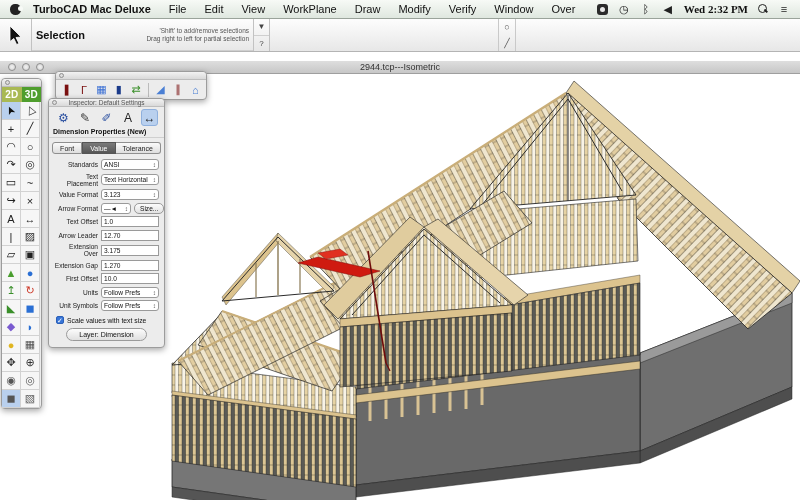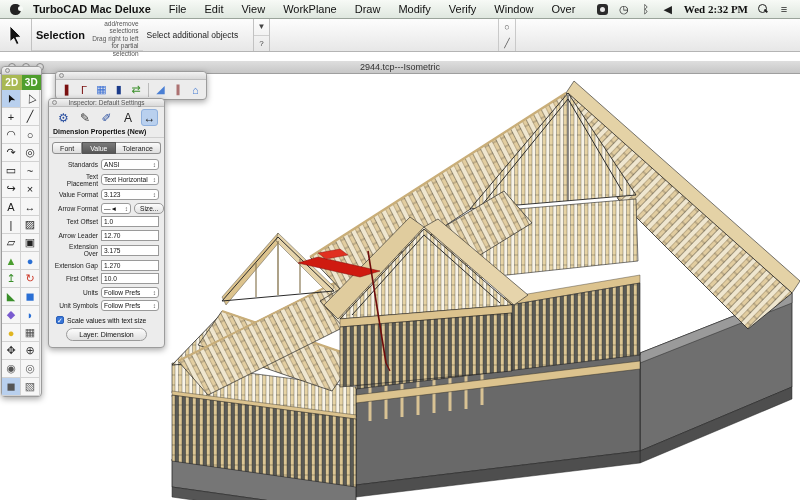--- a/index.html
+++ b/index.html
@@ -65,21 +65,21 @@
   #model-svg { position:absolute; left:170px; top:0; }
 
   
   .palette { position:absolute; background:#ececec; border:1px solid #9c9c9c; border-radius:4px;
     box-shadow:0 2px 6px rgba(0,0,0,.35); z-index:60; }
   .ptitle { height:8px; background:linear-gradient(#f2f2f2,#d9d9d9); border-bottom:1px solid #bdbdbd;
     border-radius:4px 4px 0 0; display:flex; align-items:center; position:relative; }
   .pclose { width:5px; height:5px; border-radius:50%; border:1px solid #909090; background:#dcdcdc; margin-left:3px; }
   .ptitle-text { position:absolute; left:0; right:0; text-align:center; font-size:6.5px; color:#555; line-height:8px; }
 
-  #toolpalette { left:1px; top:66px; width:41px; }
+  #toolpalette { left:1px; top:78px; width:41px; }
   #mode-toggle { display:flex; height:15px; }
   #mode-2d, #mode-3d { flex:1; display:flex; align-items:center; justify-content:center;
     font-size:10px; font-weight:bold; color:#fff; }
   #mode-2d { background:#a9b954; } #mode-3d { background:#4f9e2d; }
   #tool-grid { display:grid; grid-template-columns:19px 19px; }
   .tcell { height:18px; border-right:1px solid #d2d2d2; border-bottom:1px solid #d2d2d2;
     display:flex; align-items:center; justify-content:center; font-size:11px; color:#222; background:#f6f6f6; }
   .tcell.sel { background:#b9d0ee; }
   .tcell span { display:inline-block; }
 
@@ -157,23 +157,20 @@
         </svg>
     </div>
     <div class="ib-main">
       <div class="ib-top">
         <span id="tool-title">Selection</span>
         <div class="hints">
           <div>'Shift' to add/remove selections</div>
           <div>Drag right to left for partial selection</div>
         </div>
       </div>
-      <div class="ib-bottom">
-        <span id="tool-subtitle">Select additional objects</span>
-      </div>
     </div>
     <div class="ib-flyout">
       <div>▼</div>
       <div>?</div>
     </div>
     <div class="ib-spacer"></div>
     <div class="ib-coordicons">
       <div>○</div>
       <div>╱</div>
     </div>

